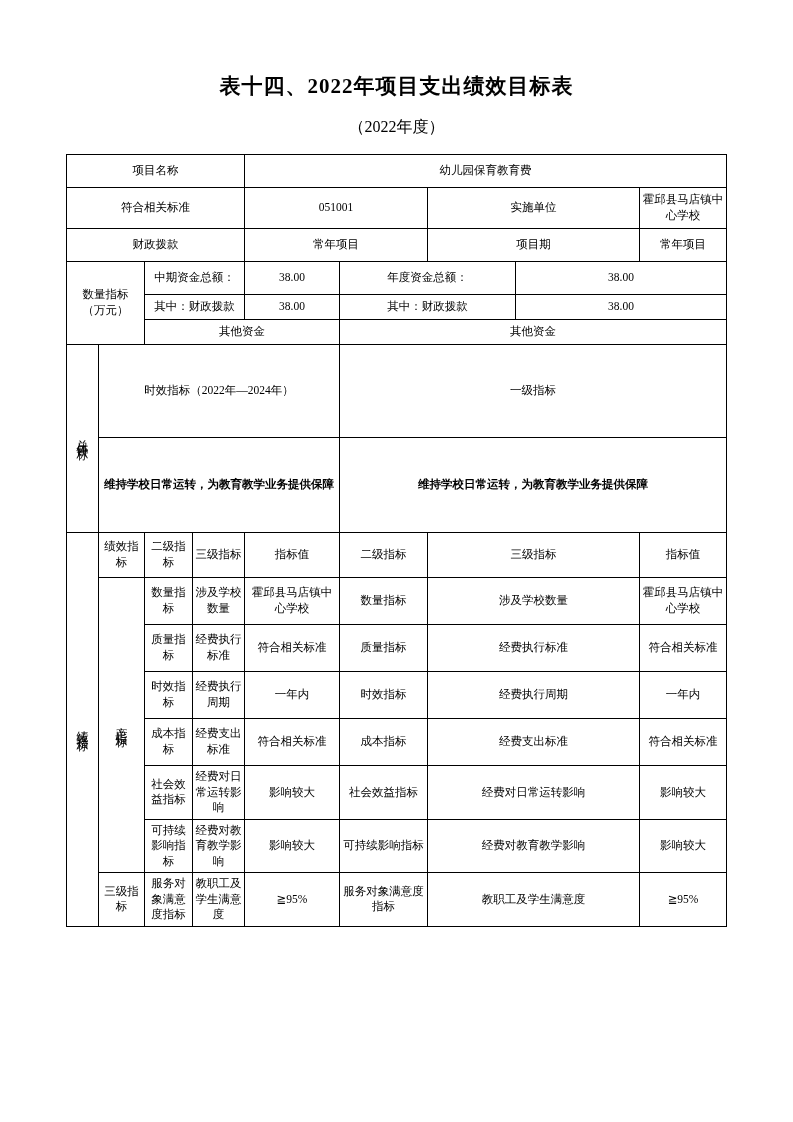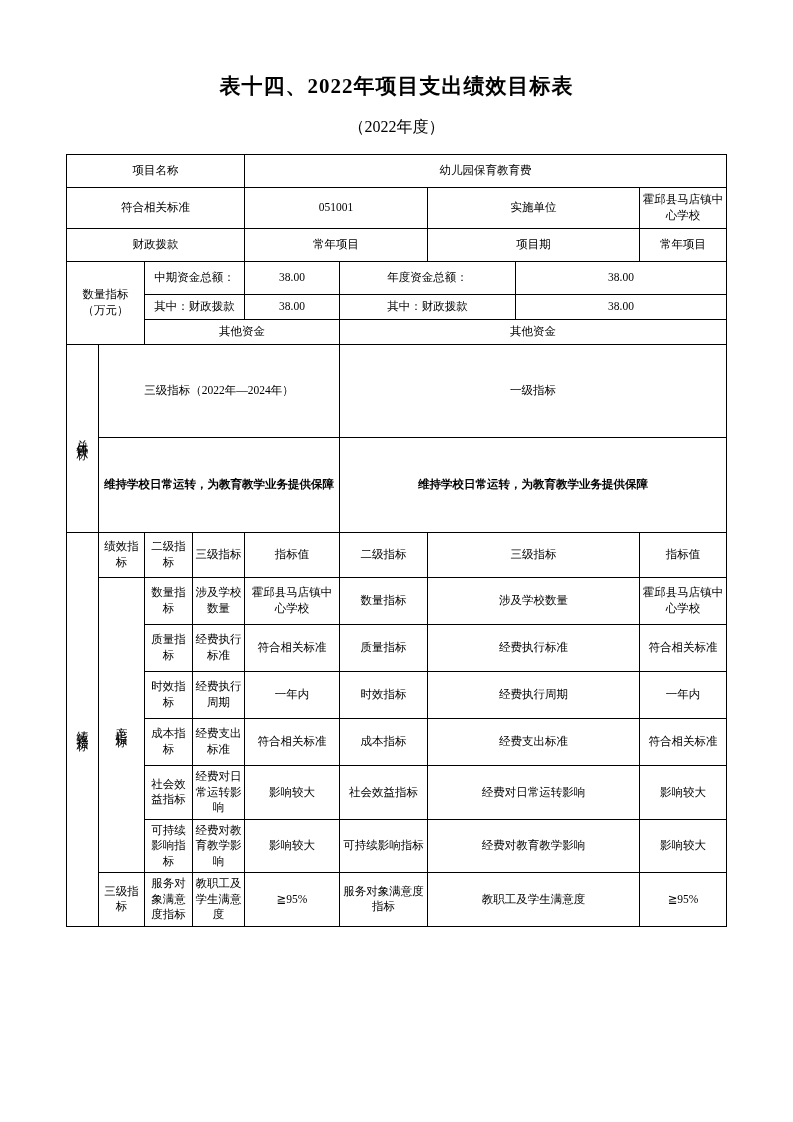--- a/index.html
+++ b/index.html
@@ -144,21 +144,21 @@
 
     <tr>
       <td colspan="3" style="height:18px">其他资金</td>
       <td colspan="4">其他资金</td>
     </tr>
 
     <tr>
       <td rowspan="2" class="tall-lbl">
         <span class="vert">总体目标</span>
       </td>
-      <td colspan="4" class="goal-head">三级指标（2022年—2024年）</td>
+      <td colspan="4" class="goal-head">时效指标（2022年—2024年）</td>
       <td colspan="4" class="goal-head">一级指标</td>
     </tr>
 
     <tr>
       <td colspan="4" class="big-goal">维持学校日常运转，为教育教学业务提供保障</td>
       <td colspan="4" class="big-goal">维持学校日常运转，为教育教学业务提供保障</td>
     </tr>
 
     <tr class="hdr-row">
       <td rowspan="8" class="tall-lbl">

